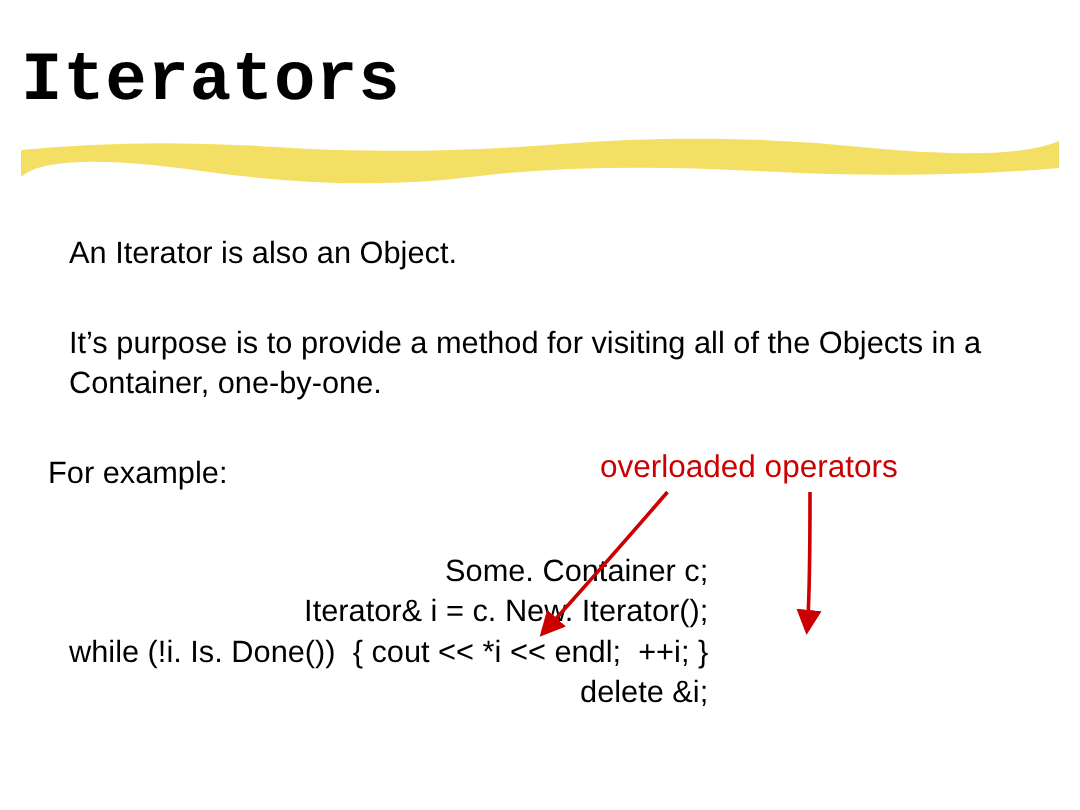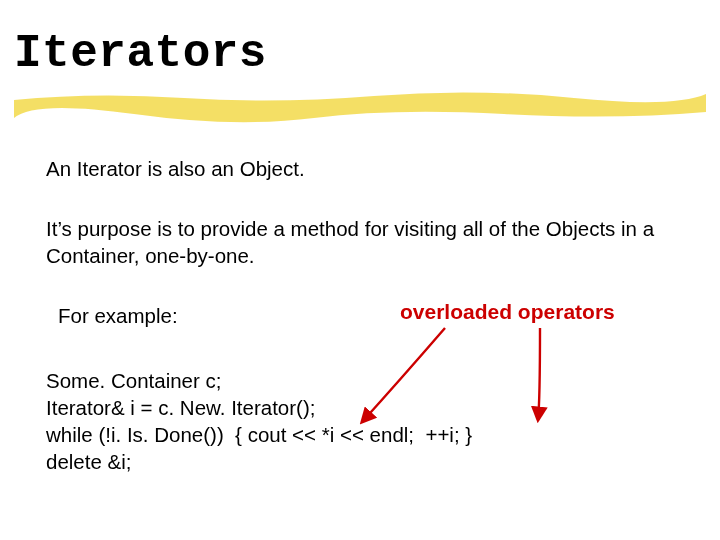--- a/index.html
+++ b/index.html
@@ -36,37 +36,37 @@
     height: 36px;
   }
   .body-text {
     position: absolute;
     font-size: 20.5px;
     line-height: 1.32;
     color: #000;
   }
   .p1 { top: 155px; left: 46px; }
   .p2 { top: 215px; left: 46px; width: 620px; }
-  .p3 { top: 302px; left: 58px; text-align: center; }
+  .p3 { top: 302px; left: 32px; text-align: center; }
   .annot {
     position: absolute;
     top: 300px;
     left: 400px;
     font-size: 21px;
     color: #cc0000;
-    font-weight: bold;
   }
   .code-block {
     position: absolute;
     top: 367px;
     left: 46px;
     font-size: 20.5px;
     line-height: 1.32;
     color: #000;
     white-space: pre;
+    text-align: right;
   }
   .arrows {
     position: absolute;
     top: 0;
     left: 0;
     width: 720px;
     height: 540px;
     pointer-events: none;
   }
 </style>

